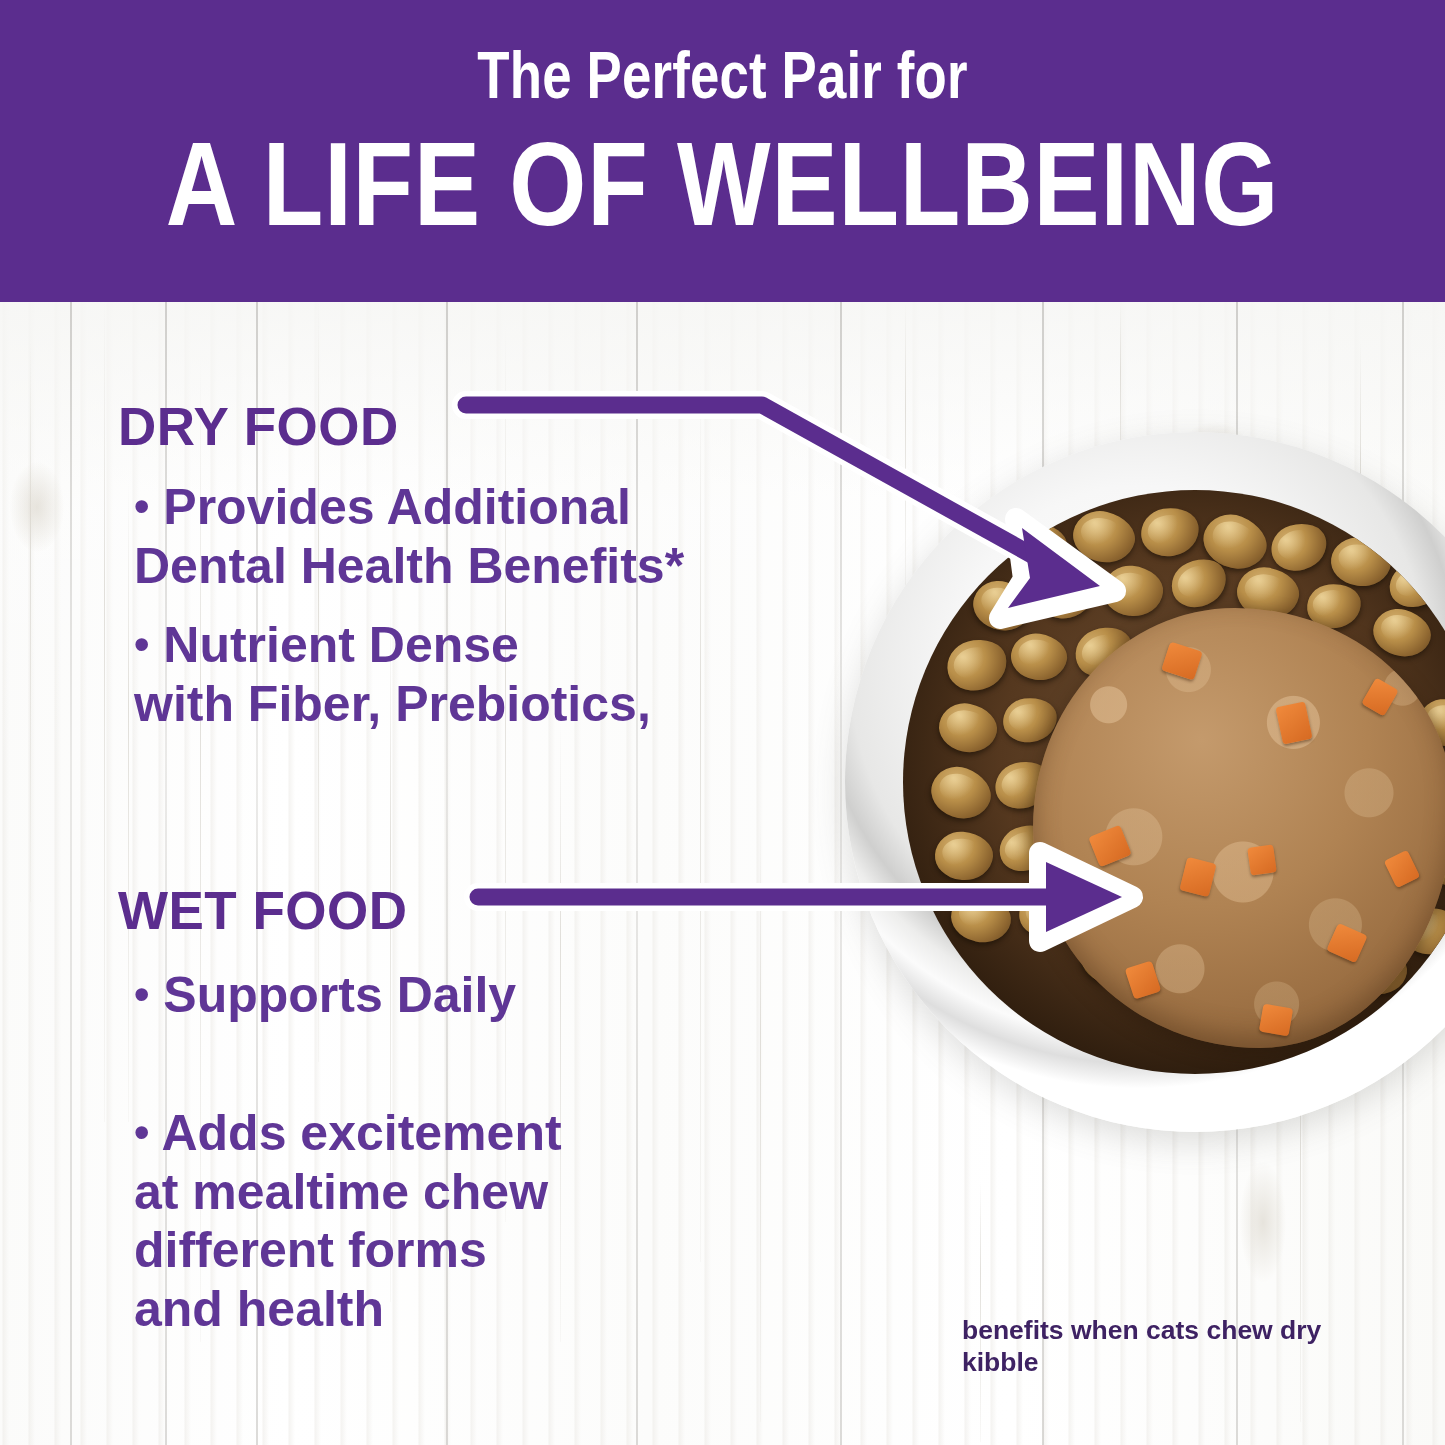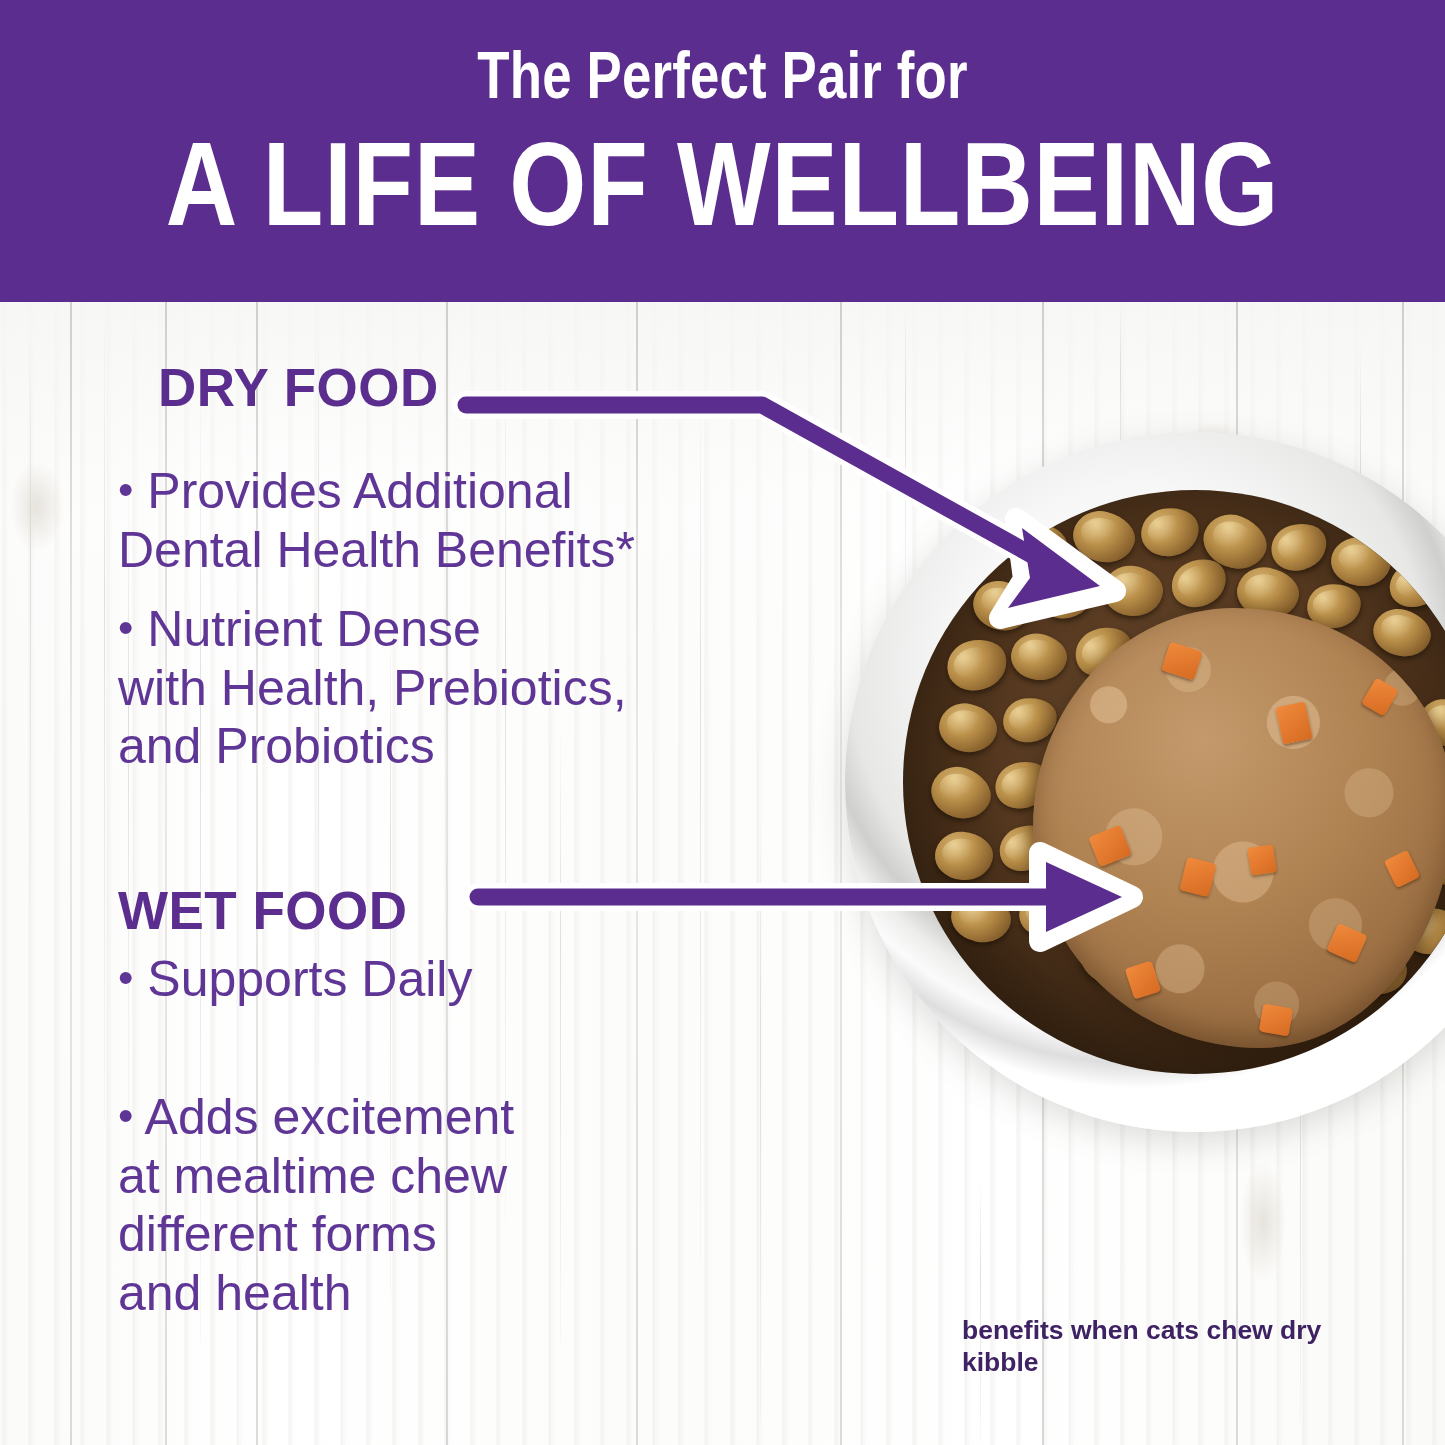--- a/index.html
+++ b/index.html
@@ -177,22 +177,22 @@
     color: #5B2D8E;
     letter-spacing: 0.5px;
     line-height: 1;
     margin: 0;
     white-space: nowrap;
   }
   .bullet {
     font-size: 50px;
     color: #5F3696;
     line-height: 1.17;
-    font-weight: normal;
-    margin: 0;
+    font-weight: bold;
+    margin: 16px;
   }
   .bullet .dot {
     font-size: 44px;
     vertical-align: 3px;
   }
   .footnote {
     position: absolute;
     left: 962px;
     top: 1315px;
     width: 420px;
@@ -318,38 +318,37 @@
     </g>
 
     <g>
       <path d="M 478 897 L 1078 897" fill="none" stroke="#FFFFFF" stroke-width="28" stroke-linecap="round" stroke-linejoin="round"></path>
       <path d="M 1040 853 L 1132 897 L 1040 941 L 1040 853 Z" fill="#FFFFFF" stroke="#FFFFFF" stroke-width="22" stroke-linejoin="round"></path>
       <path d="M 478 897 L 1066 897" fill="none" stroke="#5B2D8E" stroke-width="17" stroke-linecap="round" stroke-linejoin="round"></path>
       <path d="M 1046 862 L 1122 897 L 1046 932 L 1046 862 Z" fill="#5B2D8E"></path>
     </g>
   </svg>
 
-  <div class="col" style="top:361px;margin-left:40px;">
+  <div class="col" style="top:400px;">
     <div class="sec-head">DRY FOOD</div>
   </div>
 
   <div class="col" style="top:462px;">
     <p class="bullet">
       <span class="dot">•</span>
       <span>Provides Additional</span><br>
       <span>Dental Health Benefits*</span>
     </p>
   </div>
 
   <div class="col" style="top:600px;">
     <p class="bullet">
       <span class="dot">•</span>
       <span>Nutrient Dense</span><br>
-      <span>with Health, Prebiotics,</span><br>
-      <span>and Probiotics</span>
+      <span>with Fiber, Prebiotics,</span><br>
     </p>
   </div>
 
   <div class="col" style="top:884px;">
     <div class="sec-head">WET FOOD</div>
   </div>
 
   <div class="col" style="top:950px;">
     <p class="bullet">
       <span class="dot">•</span>

